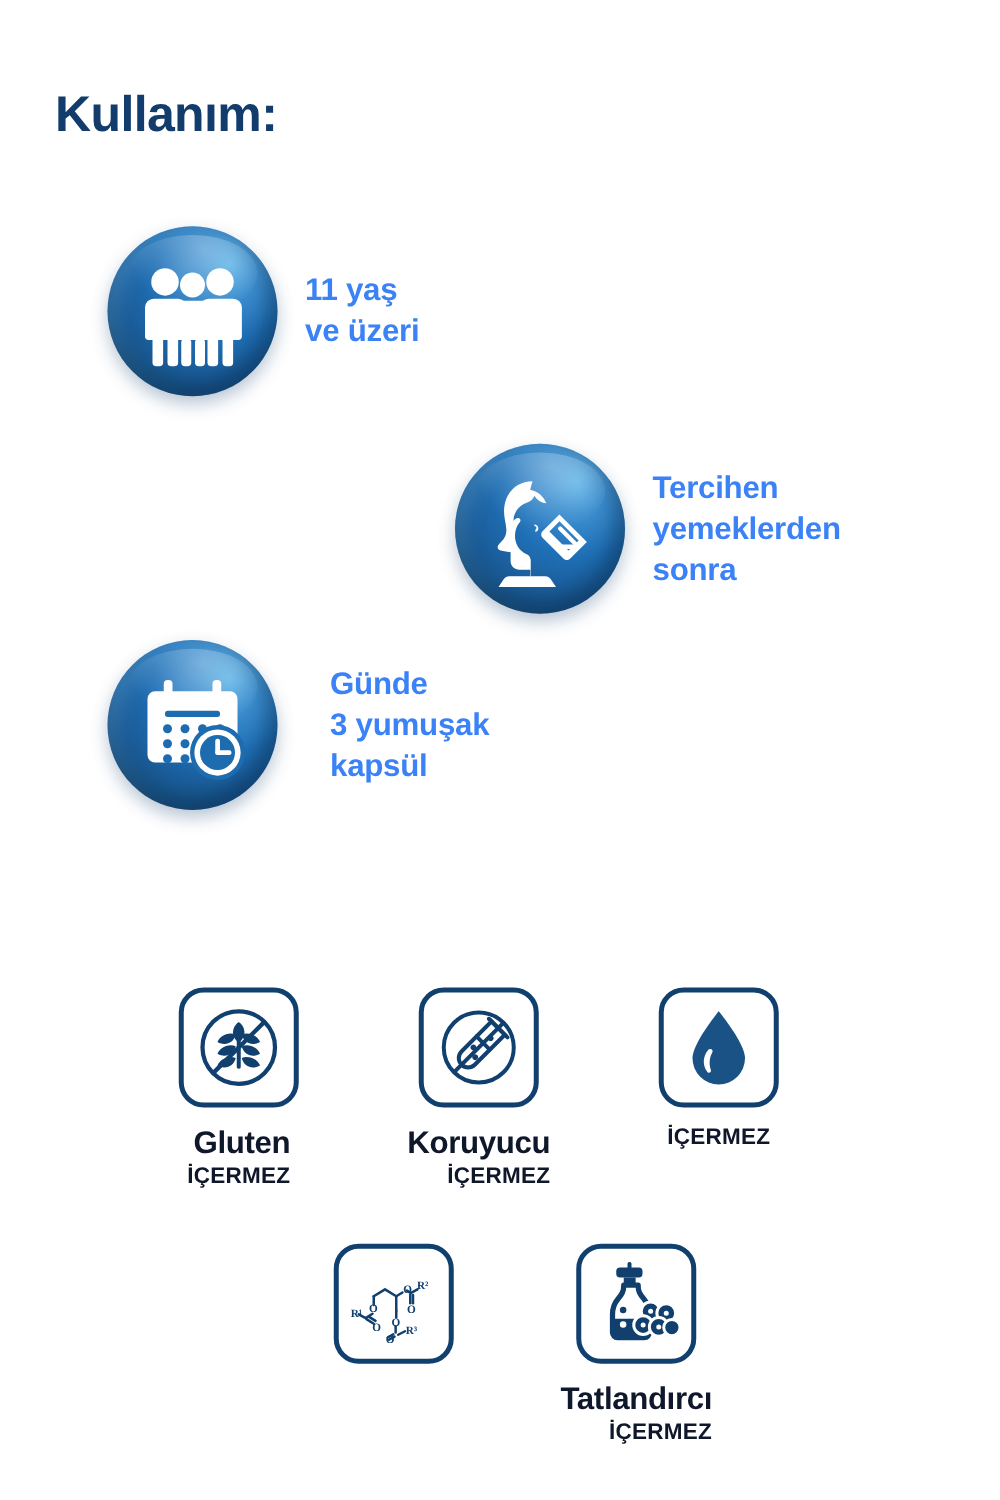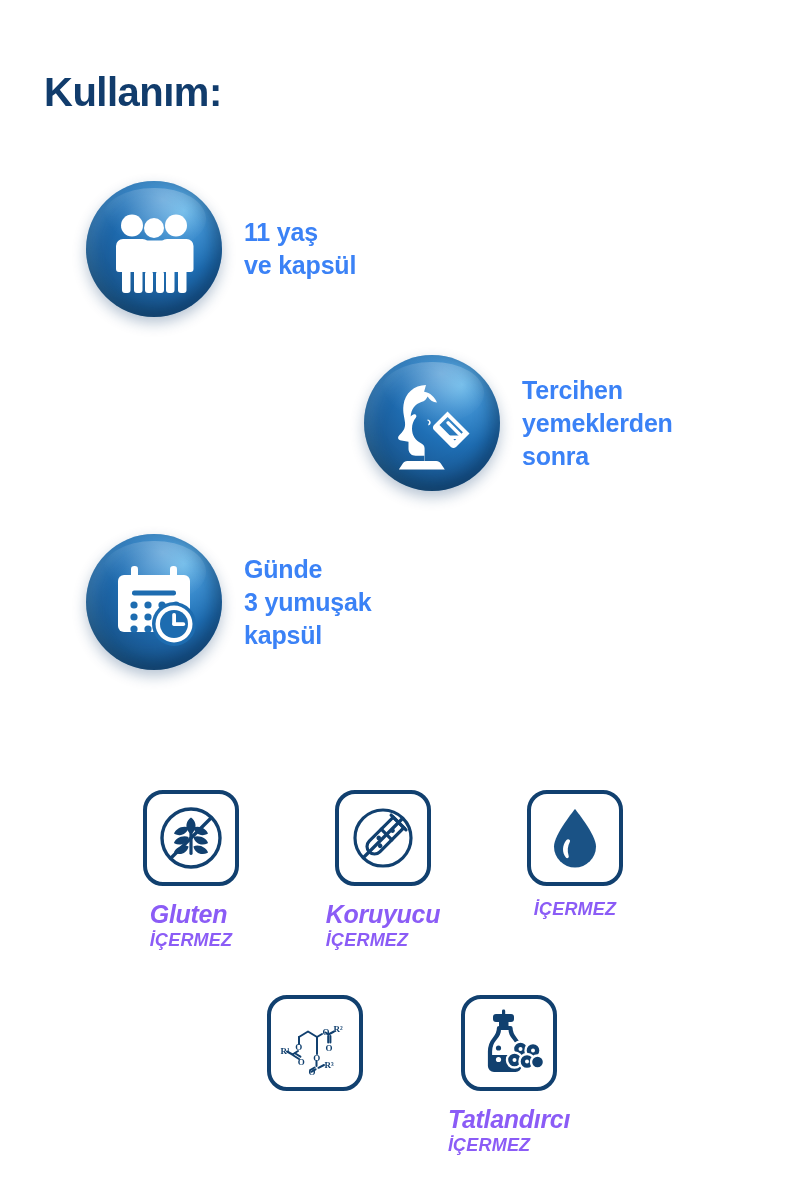--- a/index.html
+++ b/index.html
@@ -37,21 +37,21 @@
   }
 
   
   .usage-row {
     position: absolute;
     display: flex;
     align-items: center;
   }
   .usage-row.r1 { left: 86px;  top: 181px; }
   .usage-row.r2 { left: 364px; top: 355px; justify-content: center; }
-  .usage-row.r3 { left: 86px;  top: 534px; }
+  .usage-row.r3 { left: 86px;  top: 512px; gap: 20px; }
 
   .sphere {
     position: relative;
     width: 136px;
     height: 136px;
     border-radius: 50%;
     flex: 0 0 136px;
     background:
       radial-gradient(circle at 72% 22%, #5fb4e8 0%, #3d8fd0 18%, #1f6fb5 42%, #1b5e9c 62%, #17507f 82%, #14456e 100%);
     box-shadow:
@@ -112,25 +112,24 @@
     box-sizing: border-box;
     background: #ffffff;
     display: flex;
     align-items: center;
     justify-content: center;
   }
   .badge .box svg { display: block; }
 
   .badge .caption {
     margin-top: 13px;
-    text-align: left;
-    color: #8b5cf6;
+    text-align: right;
+    color: #0f172a;
     line-height: 1.22;
     white-space: nowrap;
-    font-style: italic;
   }
   .badge .caption .l1 {
     display: block;
     font-size: 25px;
     font-weight: 700;
     letter-spacing: -0.3px;
   }
   .badge .caption .l2 {
     display: block;
     font-size: 18px;
@@ -162,21 +161,21 @@
 
           <circle cx="90" cy="44.5" r="11"></circle>
           <path d="M79.5 58 h21 a7 7 0 0 1 7 7 v23 a3 3 0 0 1 -3 3 h-27.5 a3 3 0 0 1 -3 -3 v-23 a7 7 0 0 1 7 -7 z"></path>
           <rect x="80" y="88" width="8.5" height="24" rx="3"></rect>
           <rect x="92" y="88" width="8.5" height="24" rx="3"></rect>
         </g>
       </svg>
     </div>
     <div class="usage-text">
       <span>11 yaş</span><br>
-      <span>ve kapsül</span>
+      <span>ve üzeri</span>
     </div>
   </div>
 
   <div class="usage-row r2">
     <div class="sphere">
       <svg viewBox="0 0 136 136" xmlns="http://www.w3.org/2000/svg" aria-hidden="true">
         <g fill="#ffffff">
 
           <path d="M62 30
                    c-12 0 -21 8.5 -22.5 20

